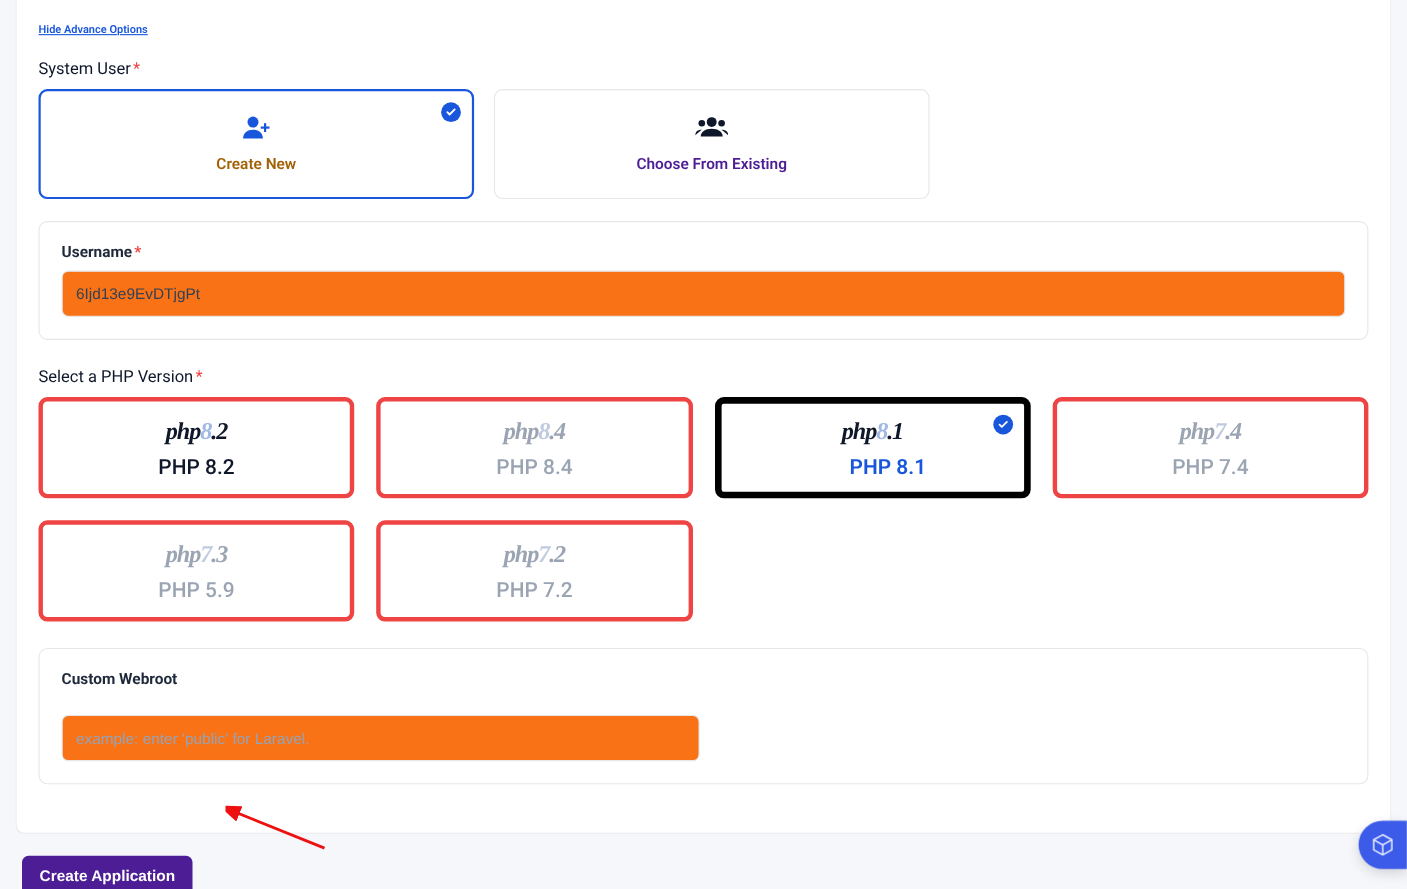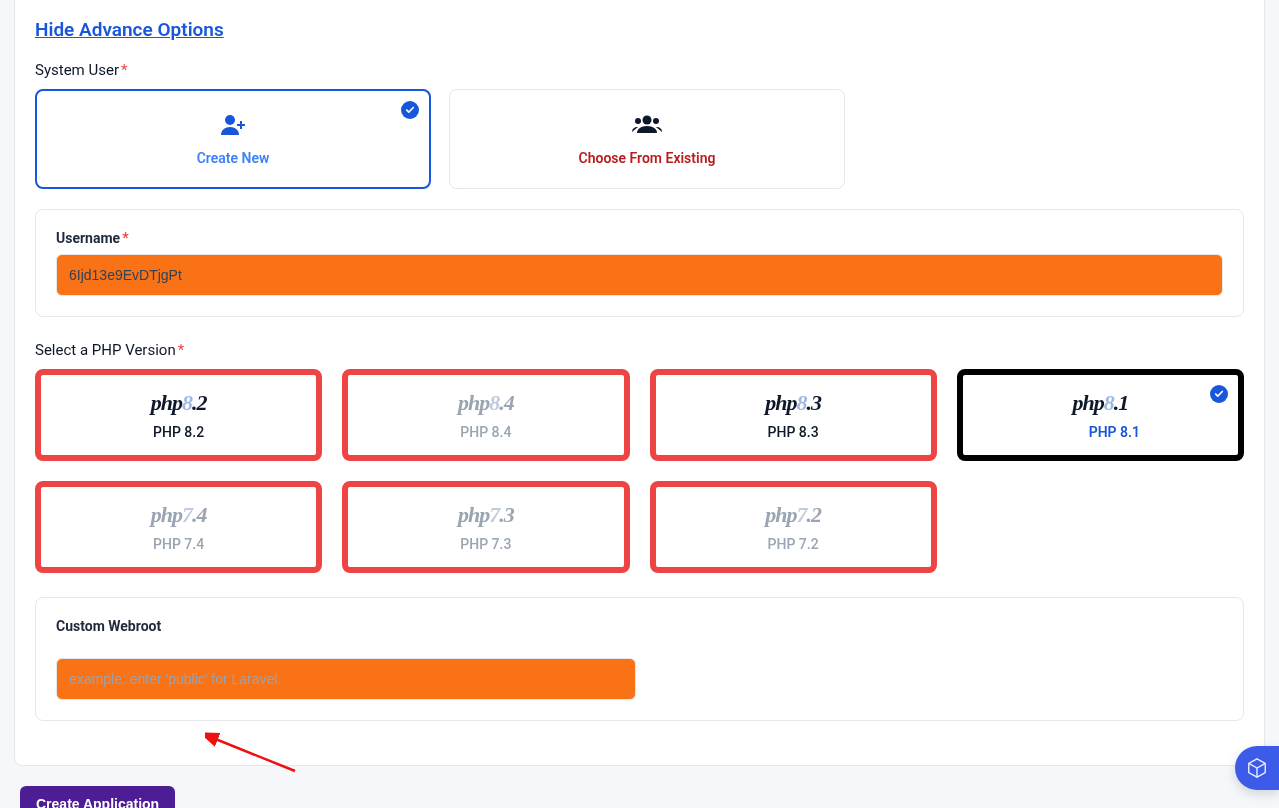--- a/index.html
+++ b/index.html
@@ -15,21 +15,21 @@
     border: 1px solid #e5e7eb;
     border-top: none;
     border-radius: 0 0 8px 8px;
     margin: 0 14px 0 14px;
     padding: 18px 20px 20px 20px;
   }
   .link-toggle {
     color: #1856db;
     text-decoration: underline;
     font-weight: 600;
-    font-size: 19px;
+    font-size: 10px;
     cursor: pointer;
     display: inline-block;
     margin-bottom: 20px;
   }
   .section-label {
     font-weight: 400;
     font-size: 15px;
     color: #0f172a;
     margin-bottom: 10px;
   }
@@ -44,26 +44,26 @@
     height: 100px;
     border: 1px solid #e5e7eb;
     border-radius: 8px;
     display: flex;
     flex-direction: column;
     align-items: center;
     justify-content: center;
     gap: 10px;
     position: relative;
     cursor: pointer;
-    color: #b91c1c;
+    color: #4c1d95;
     font-weight: 600;
   }
   .choice-card.selected {
     border: 2px solid #1856db;
-    color: #3b82f6;
+    color: #a16207;
   }
   .choice-card .check-badge,
   .php-card .check-badge {
     position: absolute;
     top: 10px; right: 10px;
     width: 18px; height: 18px;
     border-radius: 50%;
     background: #1856db;
     display: flex; align-items: center; justify-content: center;
   }
@@ -104,21 +104,21 @@
   .text-input::placeholder { color: #94a3b8; }
 
   .php-grid {
     display: grid;
     grid-template-columns: repeat(4, 1fr);
     gap: 20px;
     margin-bottom: 24px;
   }
   .php-card {
     height: 92px;
-    border: 6px solid #ef4444;
+    border: 4px solid #ef4444;
     border-radius: 8px;
     position: relative;
     display: flex;
     flex-direction: column;
     align-items: center;
     justify-content: center;
     gap: 8px;
     cursor: pointer;
   }
   .php-card.selected {
@@ -127,21 +127,21 @@
   .php-logo {
     font-style: italic;
     font-weight: 800;
     font-size: 22px;
     letter-spacing: -1px;
     color: #0f172a;
     font-family: Georgia, "Times New Roman", serif;
   }
   .php-logo .accent { color: #9fb8e5; font-style: italic; }
   .php-caption {
-    font-size: 14px;
+    font-size: 19px;
     color: #0f172a;
     font-weight: 500;
   }
   .php-card.dim .php-logo { color: #9aa4b2; }
   .php-card.dim .php-logo .accent { color: #c0cbe0; }
   .php-card.dim .php-caption { color: #9aa4b2; }
   .php-card.selected .php-caption { color: #1856db; font-weight: 600; padding-left: 28px; }
 
   .primary-btn {
     margin: 20px 0 0 20px;
@@ -236,40 +236,36 @@
 
   <div class="php-grid" id="php-grid">
         <div class="php-card">
           <div class="php-logo">php<span class="accent">8</span>.2</div>
           <div class="php-caption">PHP 8.2</div>
         </div>
         <div class="php-card dim">
           <div class="php-logo">php<span class="accent">8</span>.4</div>
           <div class="php-caption">PHP 8.4</div>
         </div>
-        <div class="php-card">
-          <div class="php-logo">php<span class="accent">8</span>.3</div>
-          <div class="php-caption">PHP 8.3</div>
-        </div>
         <div class="php-card selected">
           <span class="check-badge">
             <svg viewBox="0 0 24 24">
               <path d="M20 6L9 17l-5-5" stroke="#fff" stroke-width="4" fill="none" stroke-linecap="round" stroke-linejoin="round"></path>
             </svg>
           </span>
           <div class="php-logo">php<span class="accent">8</span>.1</div>
           <div class="php-caption">PHP 8.1</div>
         </div>
         <div class="php-card dim">
           <div class="php-logo">php<span class="accent">7</span>.4</div>
           <div class="php-caption">PHP 7.4</div>
         </div>
         <div class="php-card dim">
           <div class="php-logo">php<span class="accent">7</span>.3</div>
-          <div class="php-caption">PHP 7.3</div>
+          <div class="php-caption">PHP 5.9</div>
         </div>
         <div class="php-card dim">
           <div class="php-logo">php<span class="accent">7</span>.2</div>
           <div class="php-caption">PHP 7.2</div>
         </div>
       </div>
 
   <div class="subpanel">
     <div class="field-label" style="font-weight:700;">Custom Webroot</div>
     <input class="text-input" style="max-width: 580px; margin-top: 16px;" type="text" placeholder="example: enter 'public' for Laravel.">

